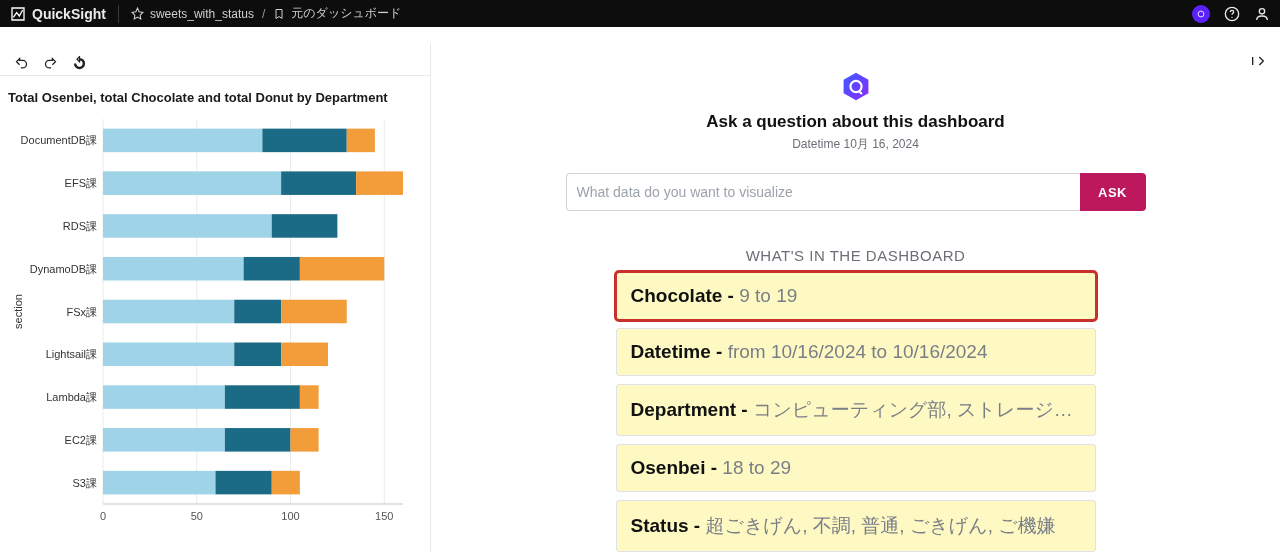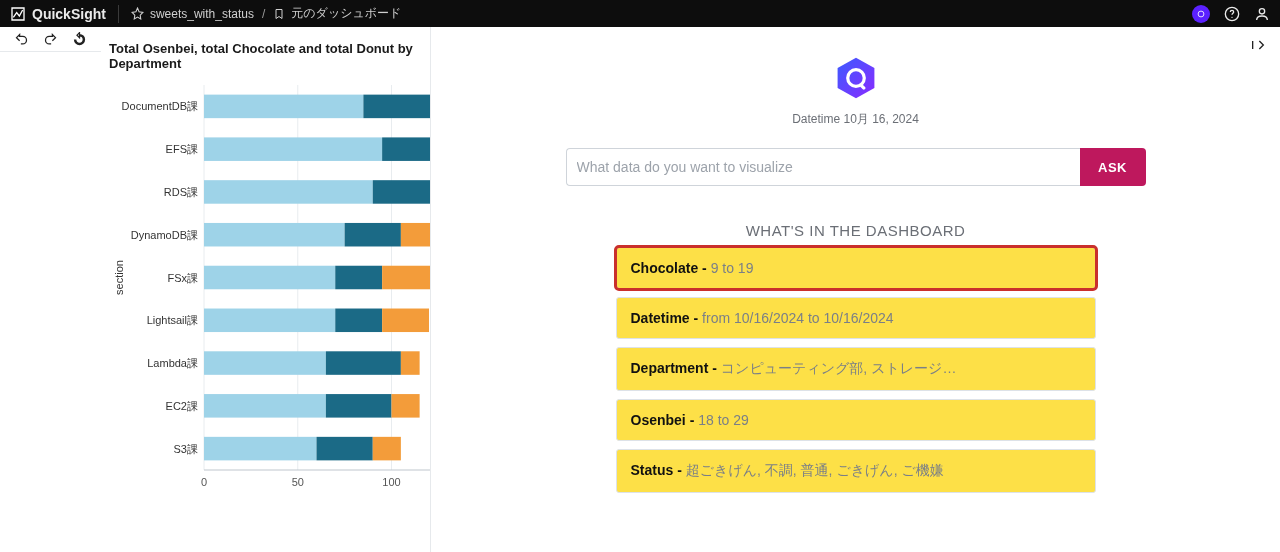--- a/index.html
+++ b/index.html
@@ -8,55 +8,55 @@
     --c1:#9ed3e8;
     --c2:#1b6a86;
     --c3:#f39c3a;
     --ask-blue:#0d6efd;
     --text-grey:#7a7f87;
     --panel-border:#dde2e8;
     --highlight:#c9302c;
   }
   *{box-sizing:border-box;font-family:"Helvetica Neue",Arial,sans-serif;}
   body{margin:0;background:#fff;color:#222;font-size:13px;overflow:hidden;}
-  .app{width:1280px;height:552px;display:flex;flex-direction:column;}
+  .app{width:1280px;height:552px;display:flex;flex-direction:column;gap:16px;}
   
   .topbar{height:var(--topbar-h);background:#0d0d0d;color:#eaeaea;display:flex;align-items:center;padding:0 10px;position:relative;}
   .brand{display:flex;align-items:center;gap:6px;font-weight:600;font-size:14px;}
   .brand svg{width:16px;height:16px;fill:#fff;}
   .vsep{width:1px;height:18px;background:#3a3a3a;margin:0 12px;}
   .crumb{display:flex;align-items:center;gap:6px;font-size:12px;color:#cfcfcf;}
   .crumb .slash{color:#9a9a9a;margin:0 2px;}
   .top-right{position:absolute;right:10px;display:flex;align-items:center;gap:14px;}
   .top-right .circ{width:18px;height:18px;border-radius:50%;background:#5b21ff;display:flex;align-items:center;justify-content:center;}
   .top-right .circ svg{width:10px;height:10px;fill:#fff;}
   .top-right .ico{width:16px;height:16px;fill:#bdbdbd;cursor:pointer;}
   
   .toolbar{height:var(--toolbar-h);border-bottom:1px solid #e6e9ec;display:flex;align-items:center;padding:0 14px;gap:14px;}
   .toolbar svg{width:15px;height:15px;fill:#6b7078;cursor:pointer;}
   
   .split{flex:1;display:flex;min-height:0;}
-  .left-pane{width:430px;display:flex;flex-direction:row;}
+  .left-pane{width:430px;display:flex;flex-direction:column;margin-top:8px;}
   .chart-wrap{flex:1;padding:14px 8px 14px 8px;overflow:hidden;}
   .chart-title{font-weight:700;font-size:13px;color:#1a1a1a;margin-bottom:14px;}
   #chart{width:410px;height:420px;}
   
   .right-pane{flex:1;border-left:1px solid #e6e9ec;display:flex;flex-direction:column;align-items:center;padding:28px 56px 0 56px;overflow-y:auto;position:relative;}
   .collapse-btn{position:absolute;top:10px;right:14px;cursor:pointer;}
   .collapse-btn svg{width:16px;height:16px;fill:#5b6068;}
   .hexlogo{width:46px;height:46px;margin-bottom:10px;}
   .ask-title{font-size:17px;font-weight:700;color:#111;margin-bottom:4px;}
   .ask-sub{font-size:12px;color:#6b6f76;margin-bottom:20px;}
   .ask-row{width:580px;display:flex;gap:0;margin-bottom:36px;}
   .ask-input{flex:1;height:38px;border:1px solid #cfd4da;border-right:none;border-radius:4px 0 0 4px;padding:0 10px;font-size:14px;color:#555;}
   .ask-input::placeholder{color:#9da3ab;}
   .ask-btn{width:66px;height:38px;background:#be185d;color:#fff;border:none;border-radius:0 4px 4px 0;font-weight:700;font-size:13px;cursor:pointer;letter-spacing:0.5px;}
   .section-hdr{font-size:15px;letter-spacing:0.5px;color:#6b6f76;margin-bottom:8px;}
   .items{width:480px;display:flex;flex-direction:column;gap:8px;}
-  .item{border:1px solid var(--panel-border);border-radius:3px;padding:12px 14px;font-size:14px;cursor:pointer;background:#fde047;}
+  .item{border:1px solid var(--panel-border);border-radius:3px;padding:12px 14px;font-size:19px;cursor:pointer;background:#fef9c3;}
   .item .k{font-weight:700;color:#111;}
   .item .v{color:#7a7f87;}
   .item.hl{outline:3px solid var(--highlight);outline-offset:-1px;}
 </style>
 </head>
 <body>
 
 <div class="app">
 
   <div class="topbar">
@@ -176,20 +176,21 @@
             <linearGradient id="g1" x1="0" y1="0" x2="1" y2="1">
               <stop offset="0" stop-color="#3b5bff"></stop>
               <stop offset="1" stop-color="#8a2bff"></stop>
             </linearGradient>
           </defs>
         <polygon points="50,6 90,28 90,72 50,94 10,72 10,28" fill="url(#g1)"></polygon>
         <circle cx="50" cy="50" r="18" fill="none" stroke="#fff" stroke-width="7"></circle>
         <rect x="62" y="62" width="14" height="7" rx="3" fill="#fff" transform="rotate(45 62 62)"></rect>
       </svg>
 
+      <div class="ask-title">Ask a question about this dashboard</div>
       <div class="ask-sub">Datetime 10月 16, 2024</div>
 
       <div class="ask-row">
         <input class="ask-input" placeholder="What data do you want to visualize" style="">
         <button class="ask-btn">ASK</button>
       </div>
 
       <div class="section-hdr">WHAT'S IN THE DASHBOARD</div>
       <div class="items" id="ask-items">
           <div class="item hl"><span class="k">Chocolate - </span><span class="v">9 to 19</span></div>

